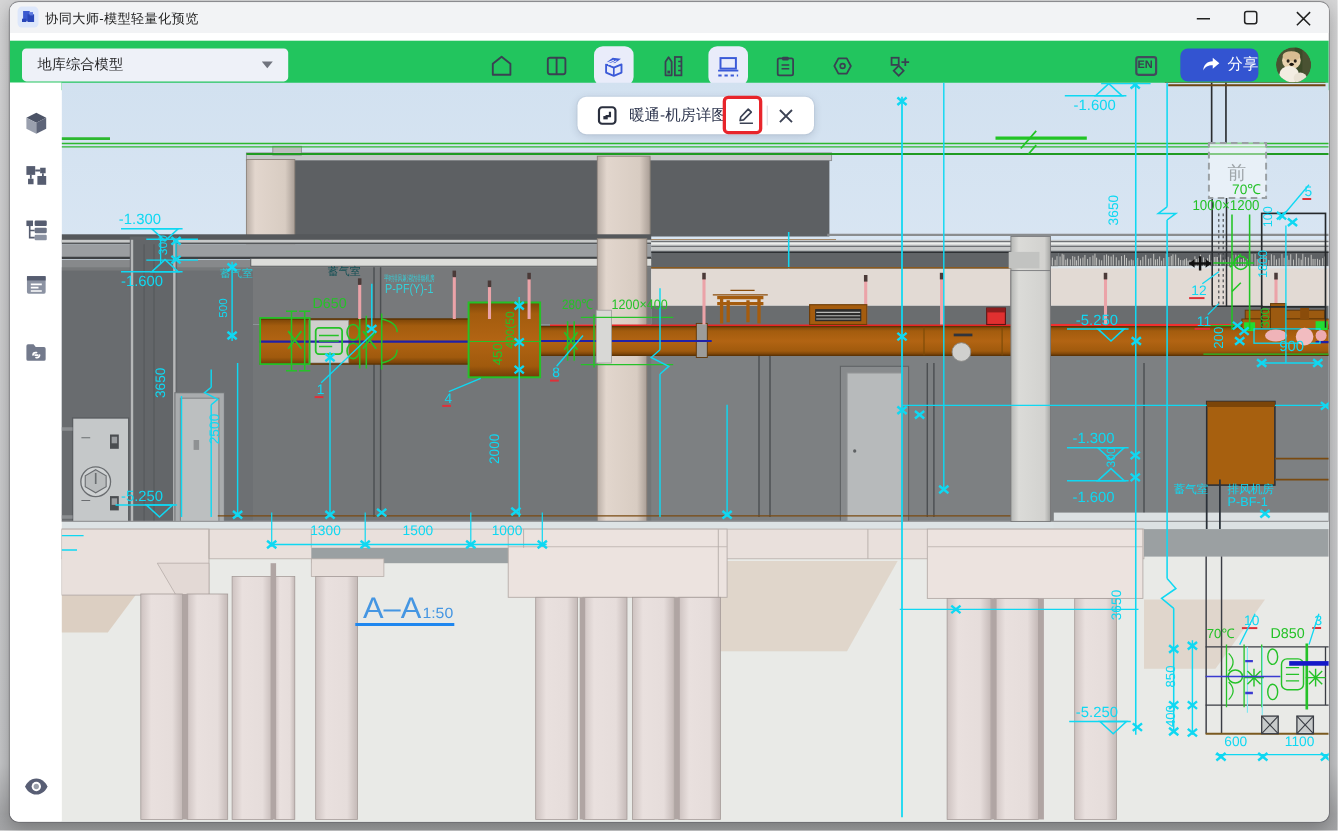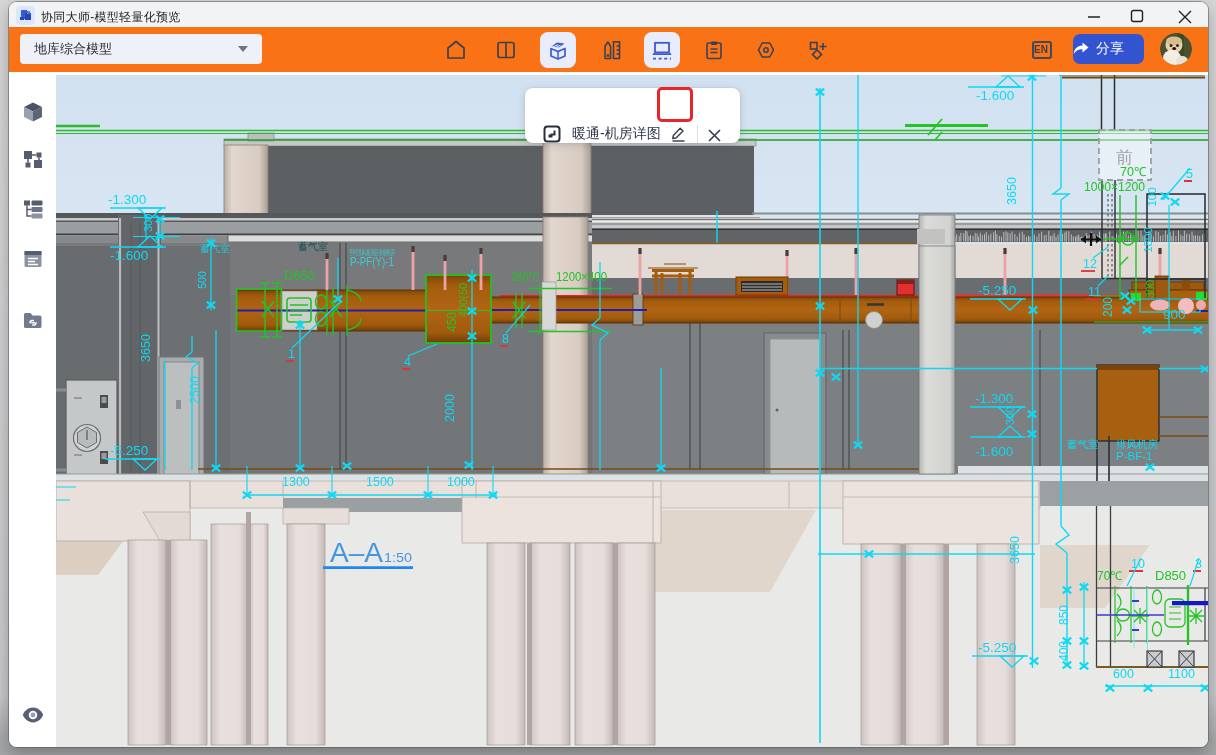--- a/index.html
+++ b/index.html
@@ -3,32 +3,32 @@
 <meta charset="utf-8">
 <style>
 *{margin:0;padding:0;box-sizing:border-box}
 html,body{width:1216px;height:755px;overflow:hidden;font-family:"Liberation Sans",sans-serif}
 body{background:linear-gradient(#d6d6d7,#c6c7c9 92%,#a6a7a9 98%,#a4a5a7)}
 #win{position:absolute;left:9px;top:2px;width:1199px;height:745px;background:#fff;border-radius:8px;overflow:hidden;box-shadow:0 0 0 1px rgba(90,90,95,.55),0 6px 16px rgba(0,0,0,.28)}
 #titlebar{position:absolute;left:0;top:0;width:100%;height:28px;background:#f2f3f5}
 #appicon{position:absolute;left:7px;top:4px;width:19px;height:19px;border-radius:4px;background:#dde7fb}
 #apptitle{position:absolute;left:32px;top:7px;font-size:12px;color:#1f1f1f;letter-spacing:.3px}
 .wctl{position:absolute;top:0;height:28px;width:40px;text-align:center;color:#222}
-#toolbar{position:absolute;left:0;top:25px;width:100%;height:45px;background:#f97316}
+#toolbar{position:absolute;left:0;top:35px;width:100%;height:45px;background:#22c55e}
 #dd{position:absolute;left:11px;top:7px;width:242px;height:30px;background:#eef1f8;border-radius:4px;font-size:13px;color:#2c2c2e;line-height:30px;padding-left:14px}
 #dd .caret{position:absolute;right:14px;top:12px;width:0;height:0;border-left:5px solid transparent;border-right:5px solid transparent;border-top:6px solid #70747e}
 .tbi{position:absolute;top:5px;width:36px;height:36px;border-radius:8px;display:flex;align-items:center;justify-content:center}
 .tbi.act{background:#e9ecfa}
 #enbtn{position:absolute;left:1023px;top:14px;width:20px;height:18px;border:2px solid #424a5c;border-radius:3px;color:#39404f;font-size:10px;font-weight:bold;text-align:left;line-height:14px}
-#share{position:absolute;left:1064px;top:7px;width:71px;height:30px;background:#3354d1;border-radius:7px;color:#fff;font-size:14px;display:flex;align-items:center;justify-content:flex-start;gap:7px}
+#share{position:absolute;left:1064px;top:7px;width:71px;height:30px;background:#3354d1;border-radius:7px;color:#fff;font-size:14px;display:flex;align-items:center;justify-content:flex-end;gap:7px}
 #avatar{position:absolute;left:1151px;top:6px;width:32px;height:32px;border-radius:50%;overflow:hidden}
 #sidebar{position:absolute;left:0;top:73px;width:47px;height:672px;background:#fff}
 .sbi{position:absolute;left:12px;width:24px;height:24px}
 #canvas{position:absolute;left:47px;top:73px;width:1152px;height:672px}
-#float{position:absolute;left:516px;top:86px;width:215px;height:55px;background:#fff;border-radius:8px;box-shadow:0 2px 8px rgba(40,50,80,.18),0 0 0 1px rgba(120,130,150,.08);display:flex;align-items:flex-end}
+#float{position:absolute;left:516px;top:86px;width:215px;height:34px;background:#fff;border-radius:8px;box-shadow:0 2px 8px rgba(40,50,80,.18),0 0 0 1px rgba(120,130,150,.08);display:flex;align-items:center}
 #redbox{position:absolute;left:648px;top:85px;width:36px;height:35px;border:3px solid #e8252b;border-radius:5px}
 .ft{font-size:14px;color:#303850}
 </style>
 </head>
 <body>
 <div id="win">
   <div id="titlebar">
     <div id="appicon">
       <svg width="19" height="19" viewBox="0 0 19 19">
           <rect x="5" y="4" width="6" height="9" fill="#3b5ad0"></rect>

